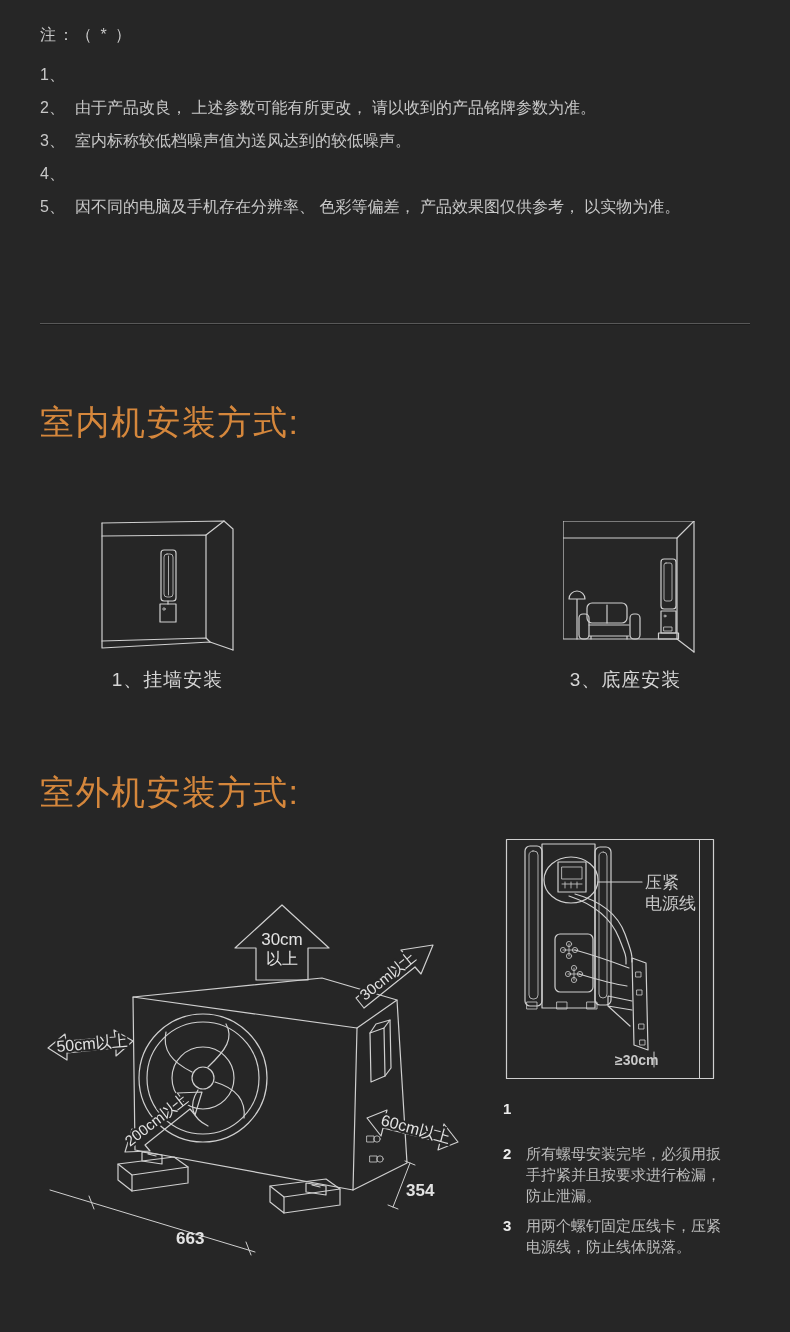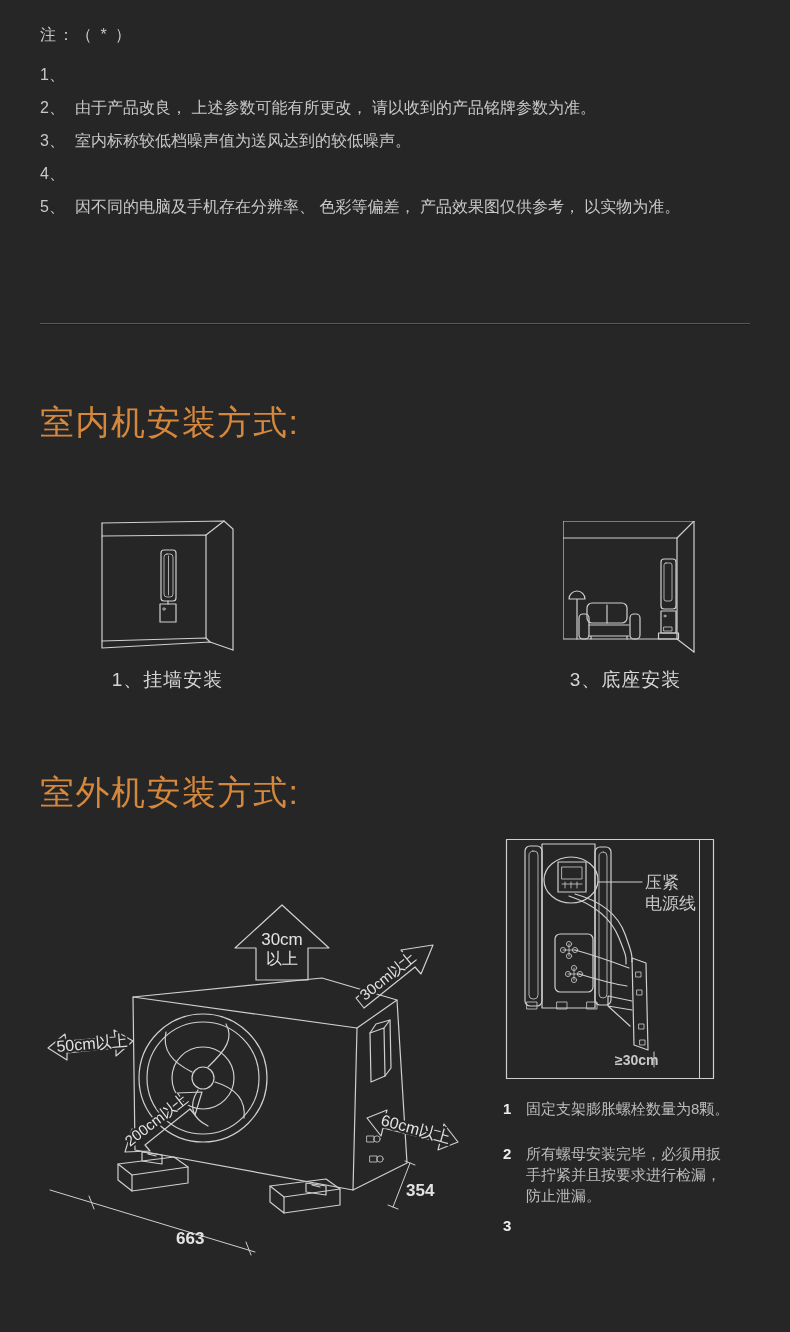--- a/index.html
+++ b/index.html
@@ -247,30 +247,31 @@
     <path d="M93,44 H137"></path>
     <text class="sidetxt" x="140" y="50" font-size="17">压紧</text>
     <text class="sidetxt" x="140" y="71" font-size="17">电源线</text>
     <path class="dim" d="M149,214 V229"></path>
     <text class="sidetxt bold" x="110" y="227" font-size="14" font-weight="bold">≥30cm</text>
   </svg>
 
   <div class="steps">
     <div class="step step-1">
       <span class="n">1</span>
-      <span class="t">
-        <span class="ln">固定支架膨胀螺栓数量为8颗。</span>
-      </span>
     </div>
     <div class="step step-2">
       <span class="n">2</span>
       <span class="t">
         <span class="ln">所有螺母安装完毕，必须用扳</span>
         <span class="ln">手拧紧并且按要求进行检漏，</span>
         <span class="ln">防止泄漏。</span>
       </span>
     </div>
     <div class="step step-3">
       <span class="n">3</span>
+      <span class="t">
+        <span class="ln">用两个螺钉固定压线卡，压紧</span>
+        <span class="ln">电源线，防止线体脱落。</span>
+      </span>
     </div>
   </div>
 
 </div>
 
 </body></html>

